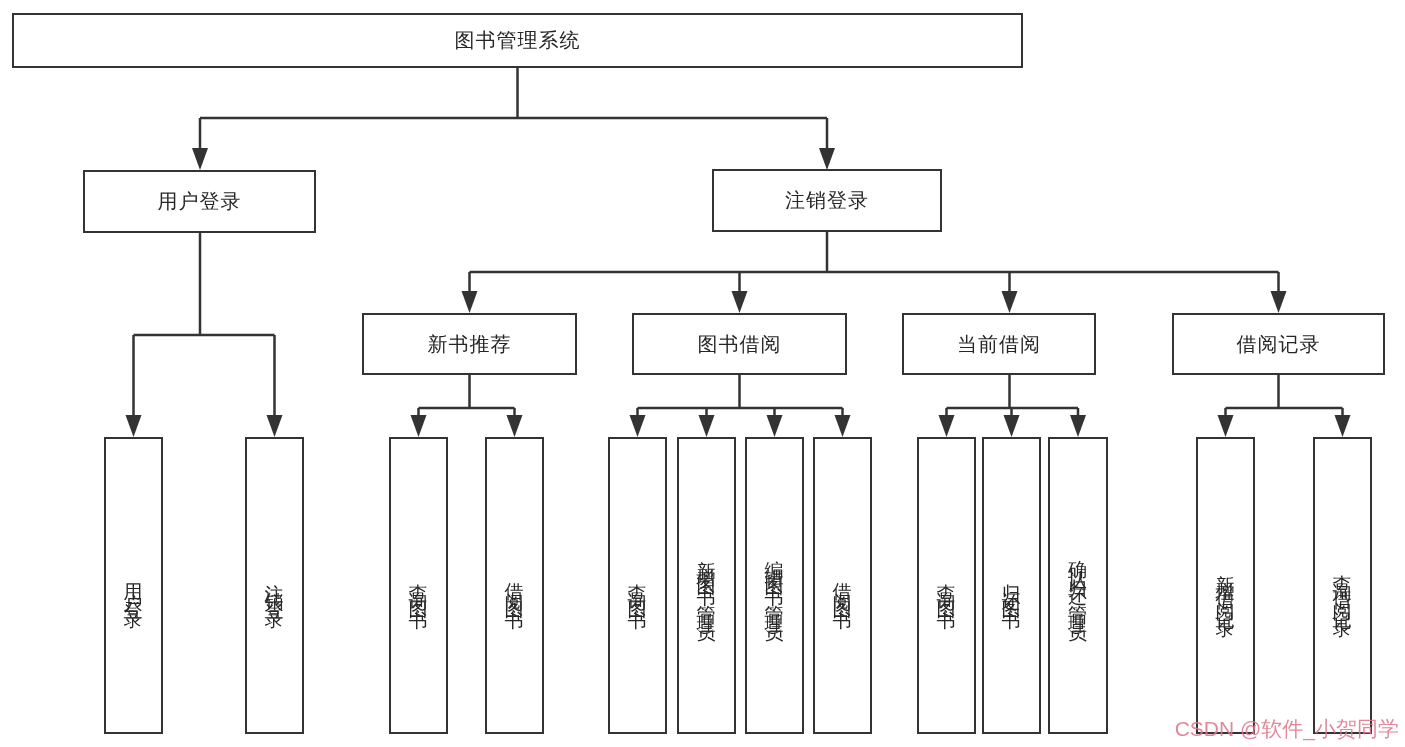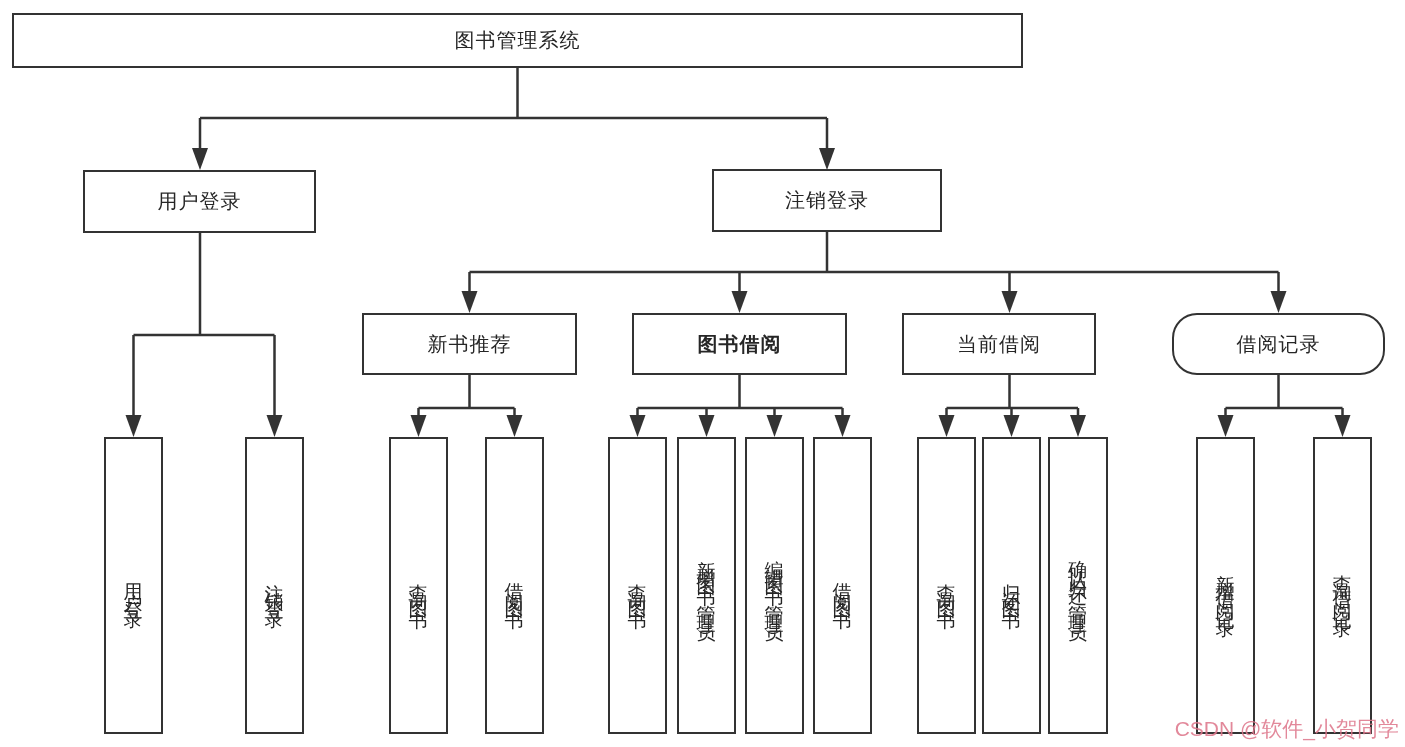--- a/index.html
+++ b/index.html
@@ -118,27 +118,27 @@
   <div class="node" style="left:83px; top:170px; width:233px; height:63px;">
     <span class="lbl">用户登录</span>
   </div>
   <div class="node" style="left:712px; top:169px; width:230px; height:63px;">
     <span class="lbl">注销登录</span>
   </div>
 
   <div class="node" style="left:362px; top:313px; width:215px; height:62px;">
     <span class="lbl">新书推荐</span>
   </div>
-  <div class="node" style="left:632px; top:313px; width:215px; height:62px;font-weight:bold;">
+  <div class="node" style="left:632px; top:313px; width:215px; height:62px;">
     <span class="lbl">图书借阅</span>
   </div>
   <div class="node" style="left:902px; top:313px; width:194px; height:62px;">
     <span class="lbl">当前借阅</span>
   </div>
-  <div class="node" style="left:1172px; top:313px; width:213px; height:62px;border-radius:25px;">
+  <div class="node" style="left:1172px; top:313px; width:213px; height:62px;">
     <span class="lbl">借阅记录</span>
   </div>
 
   <div class="leaf" style="left:104px;">
     <span class="vlbl">用户登录</span>
   </div>
   <div class="leaf" style="left:245px;">
     <span class="vlbl">注销登录</span>
   </div>
 

